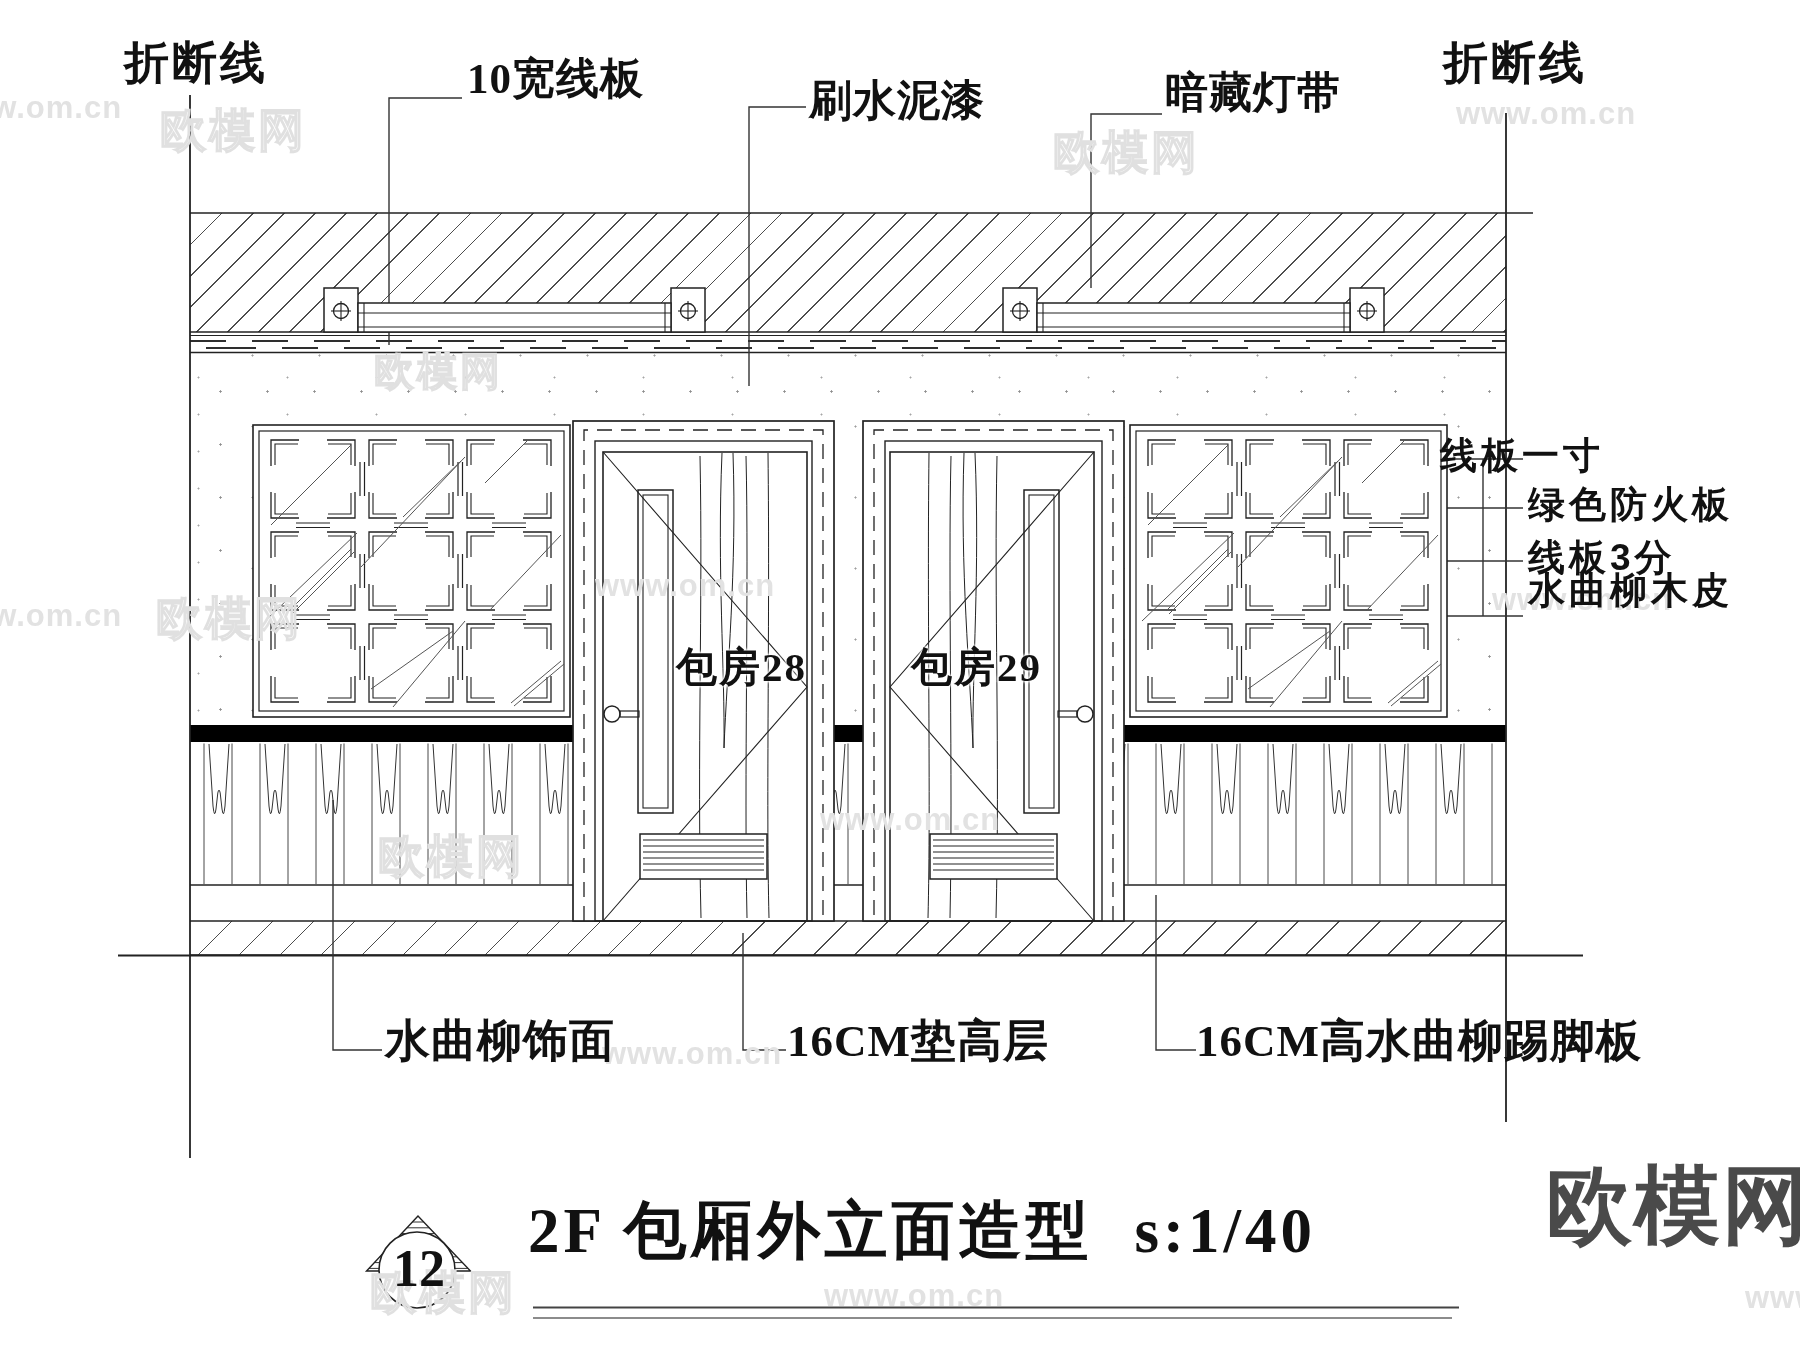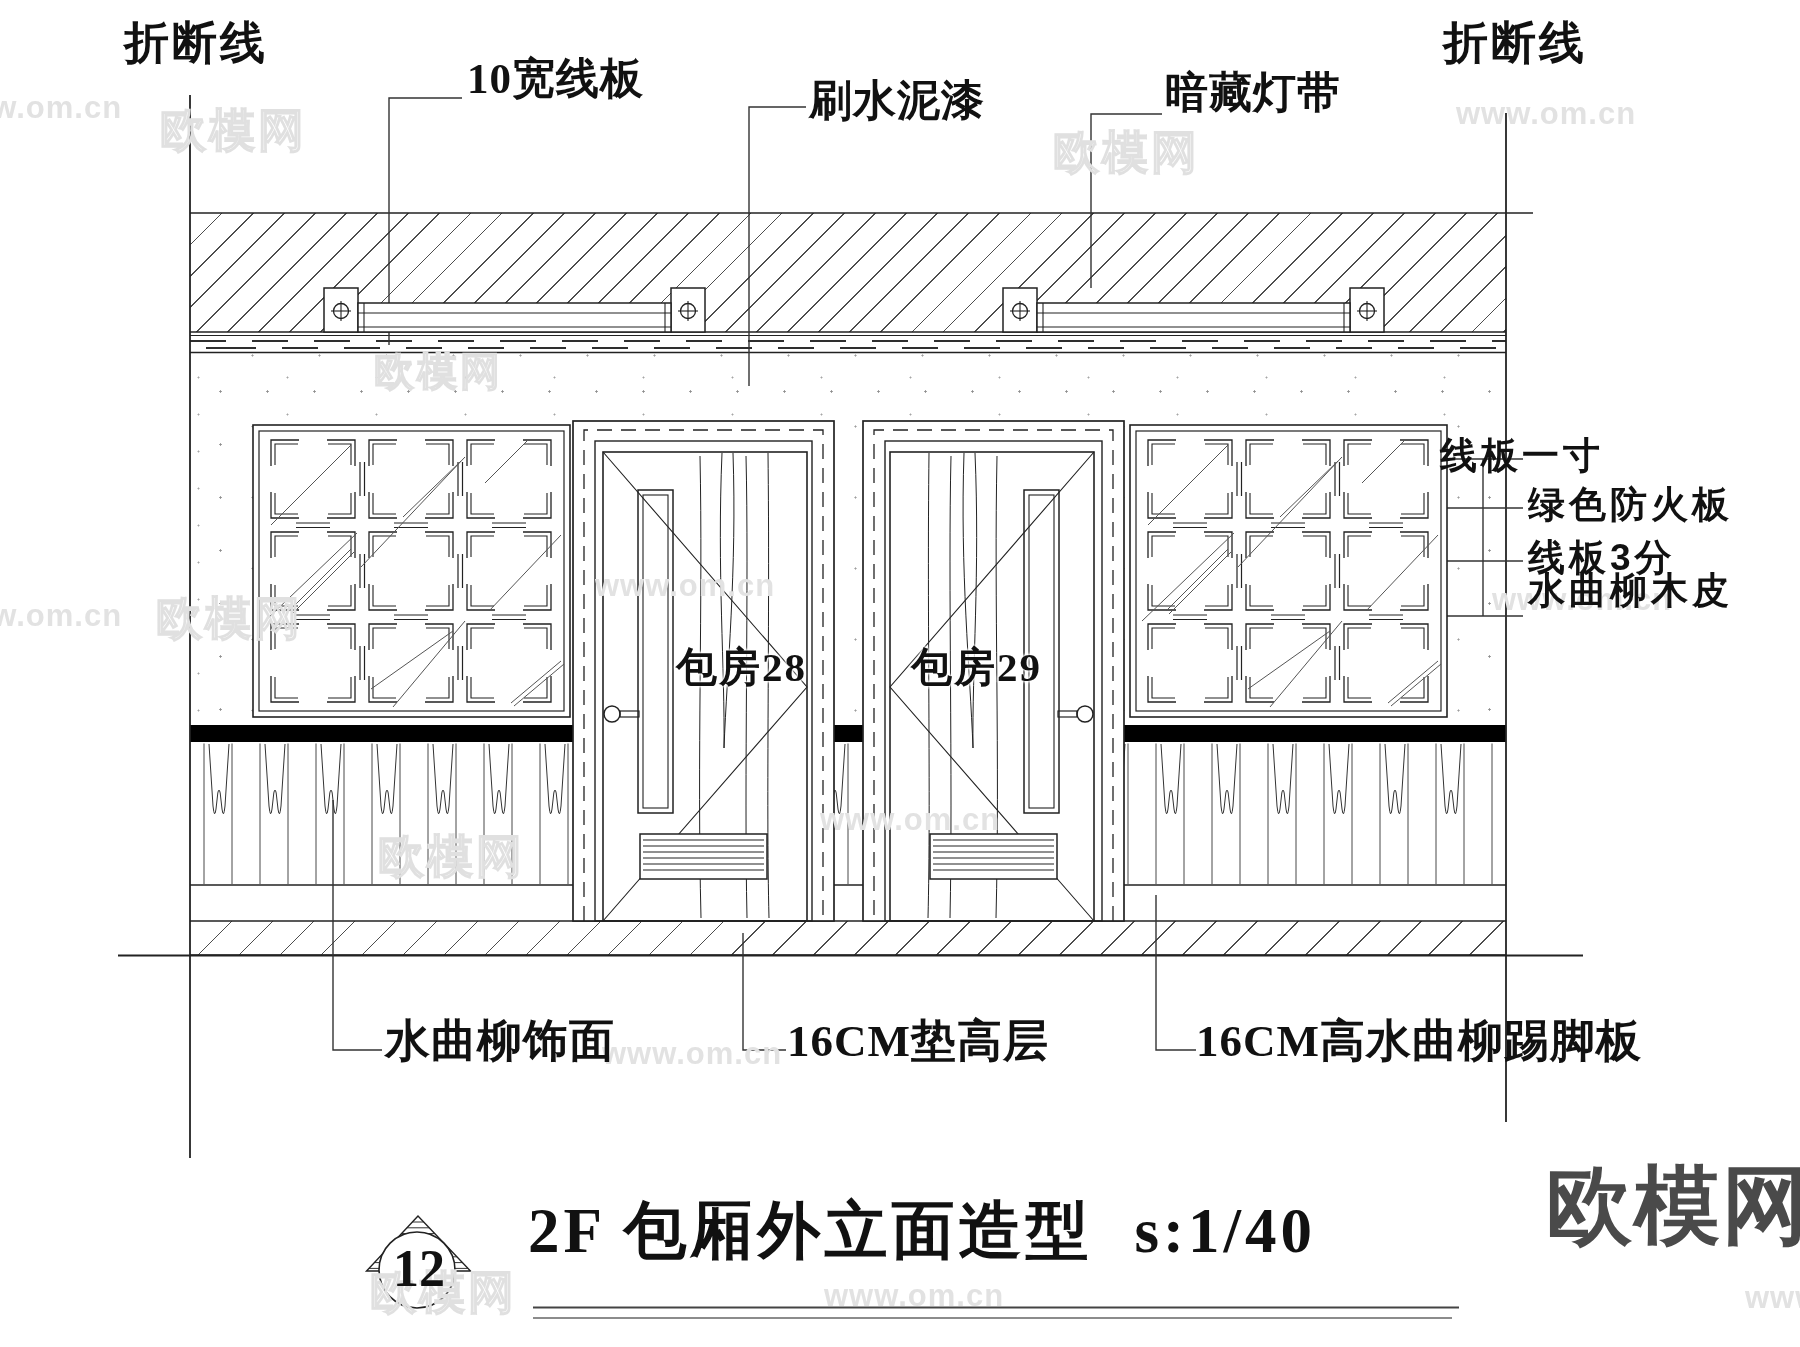--- a/index.html
+++ b/index.html
@@ -20,21 +20,21 @@
                      radial-gradient(circle,#a5a5a5 0.8px,transparent 1.2px);
     background-size:47px 53px,67px 71px,89px 37px;
     background-position:7px 11px,29px 37px,53px 5px;}
   
   .floor-hatch{left:190px;top:921px;width:1316px;height:34px;
     background:repeating-linear-gradient(135deg,#4d4d4d 0 1.3px,transparent 1.3px 29px);}
   svg.linework{left:0;top:0;}
   
   .lbl{position:absolute;white-space:nowrap;line-height:1.05;}
   .cad{font-family:"Liberation Serif","DejaVu Serif",serif;font-weight:600;}
-  .break-lbl{font-size:45px;letter-spacing:3px;}
+  .break-lbl{font-size:45px;letter-spacing:3px;margin-top:20px;}
   .top-lbl{font-size:43px;letter-spacing:1px;}
   .right-lbl{font-family:"Liberation Sans","DejaVu Sans",sans-serif;font-weight:700;font-size:37px;letter-spacing:4px;}
   .bot-lbl{font-size:45px;letter-spacing:1px;}
   .door-lbl{font-size:41px;letter-spacing:2px;text-shadow:0 0 3px #fff,0 0 3px #fff,0 0 4px #fff;}
   .title-line{font-size:63px;letter-spacing:4px;font-weight:600;}
   .title-scale{margin-left:42px;}
   .circ-num{font-size:52px;width:56px;text-align:right;font-weight:600;}
   .brand-logo{font-family:"Liberation Sans","DejaVu Sans",sans-serif;font-weight:700;font-size:86px;letter-spacing:2px;}
   
   .wm{position:absolute;white-space:nowrap;pointer-events:none;font-family:"Liberation Sans","DejaVu Sans",sans-serif;font-weight:700;}

